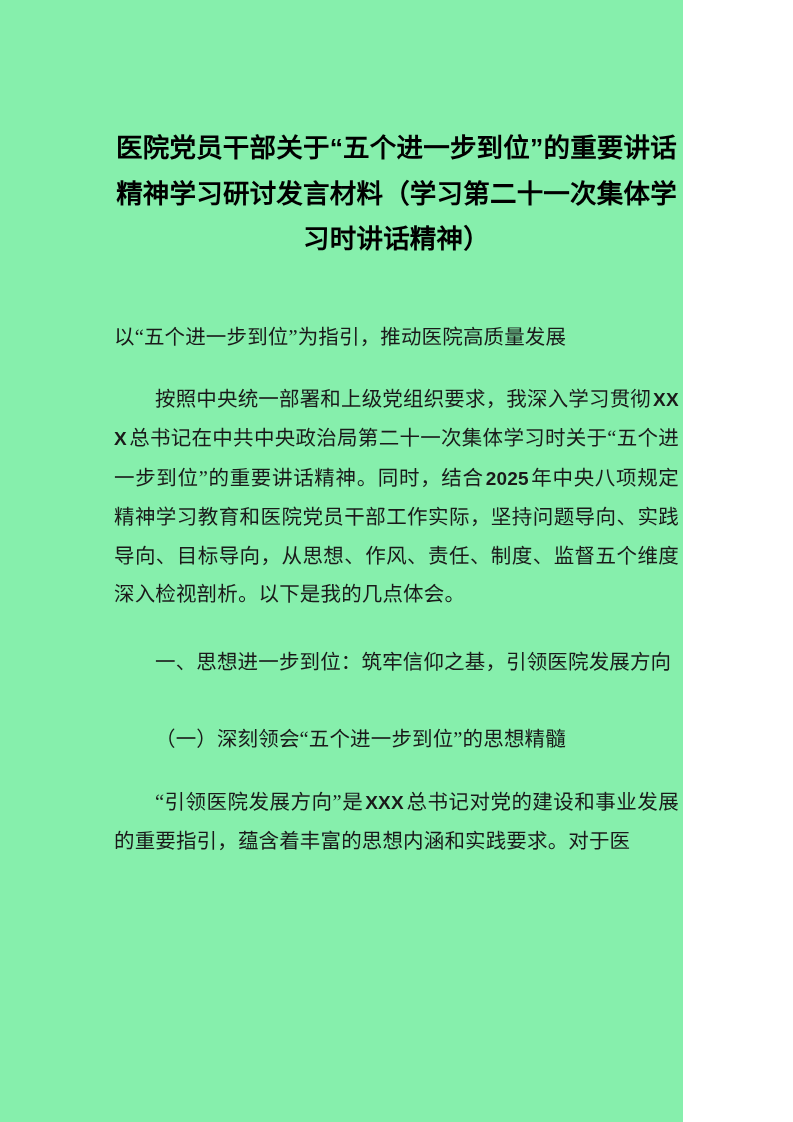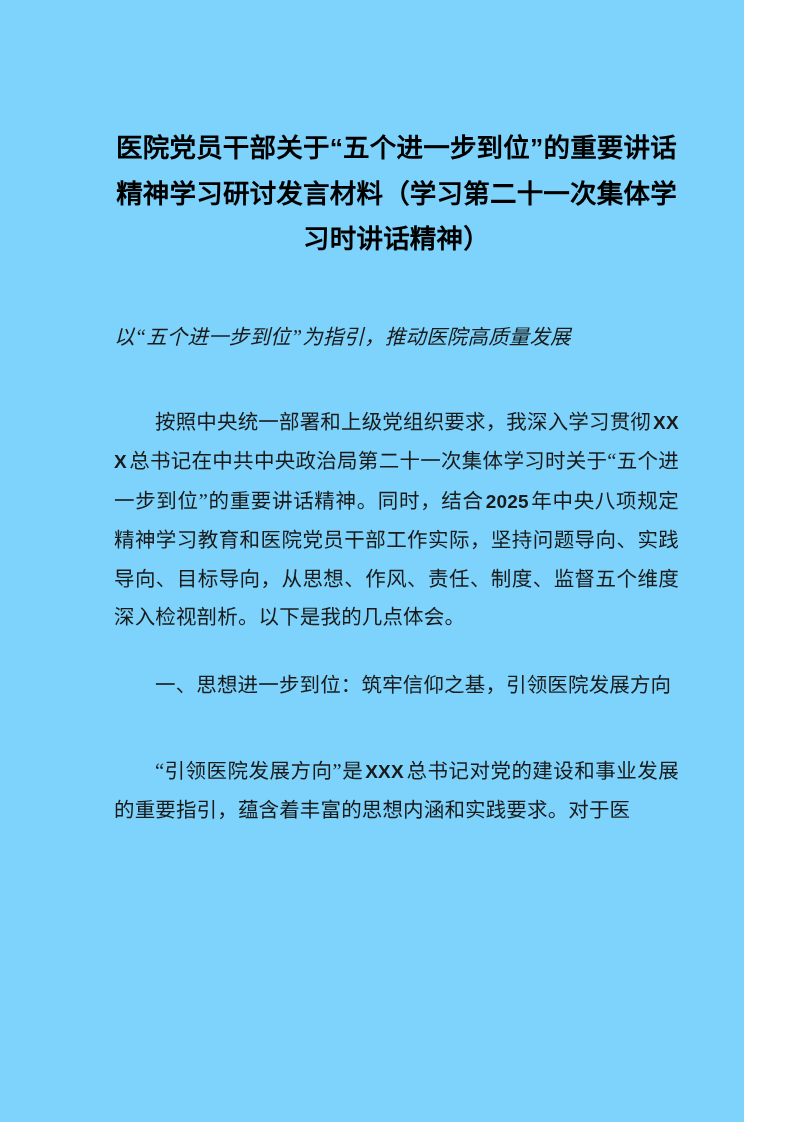--- a/index.html
+++ b/index.html
@@ -12,23 +12,23 @@
     width: 793px;
     height: 1122px;
     overflow: hidden;
     font-family: "Liberation Serif", "DejaVu Serif", serif;
     color: #000000;
     -webkit-font-smoothing: antialiased;
   }
 
   .page {
     position: relative;
-    width: 744px;
+    width: 683px;
     height: 1122px;
-    background: #7dd3fc;
+    background: #86efac;
     box-sizing: border-box;
   }
 
   .content {
     position: absolute;
     left: 114px;
     top: 0;
     width: 565px;
   }
 
@@ -58,25 +58,24 @@
     color: #1a1a1a;
     text-align: justify;
     text-justify: inter-ideograph;
     word-break: break-all;
     letter-spacing: 0.15px;
   }
 
   .subtitle {
     margin-top: 55px;
     text-align: left;
-    font-style: italic;
   }
 
   .para {
-    margin-top: 47px;
+    margin-top: 24px;
     text-indent: 2em;
   }
 
   .heading-1 {
     margin-top: 30px;
     text-indent: 2em;
   }
 
   .heading-2 {
     margin-top: 38.4px;
@@ -108,19 +107,20 @@
     <h1 class="doc-title">医院党员干部关于“五个进一步到位”的重要讲话精神学习研讨发言材料（学习第二十一次集体学习时讲话精神）</h1>
 
     <p class="subtitle">以“五个进一步到位”为指引，推动医院高质量发展</p>
 
     <p class="para">
       <span>按照中央统一部署和上级党组织要求，我深入学习贯彻</span><span class="latin">XXX</span><span>总书记在中共中央政治局第二十一次集体学习时关于“五个进一步到位”的重要讲话精神。同时，结合</span><span class="num">2025</span><span>年中央八项规定精神学习教育和医院党员干部工作实际，坚持问题导向、实践导向、目标导向，从思想、作风、责任、制度、监督五个维度深入检视剖析。以下是我的几点体会。</span>
     </p>
 
     <p class="heading-1">一、思想进一步到位：筑牢信仰之基，引领医院发展方向</p>
 
+    <p class="heading-2">（一）深刻领会“五个进一步到位”的思想精髓</p>
 
     <p class="para">
       <span>“引领医院发展方向”是</span><span class="latin">XXX</span><span>总书记对党的建设和事业发展的重要指引，蕴含着丰富的思想内涵和实践要求。对于医</span>
     </p>
 
   </div>
 </div>
 
 </body></html>

